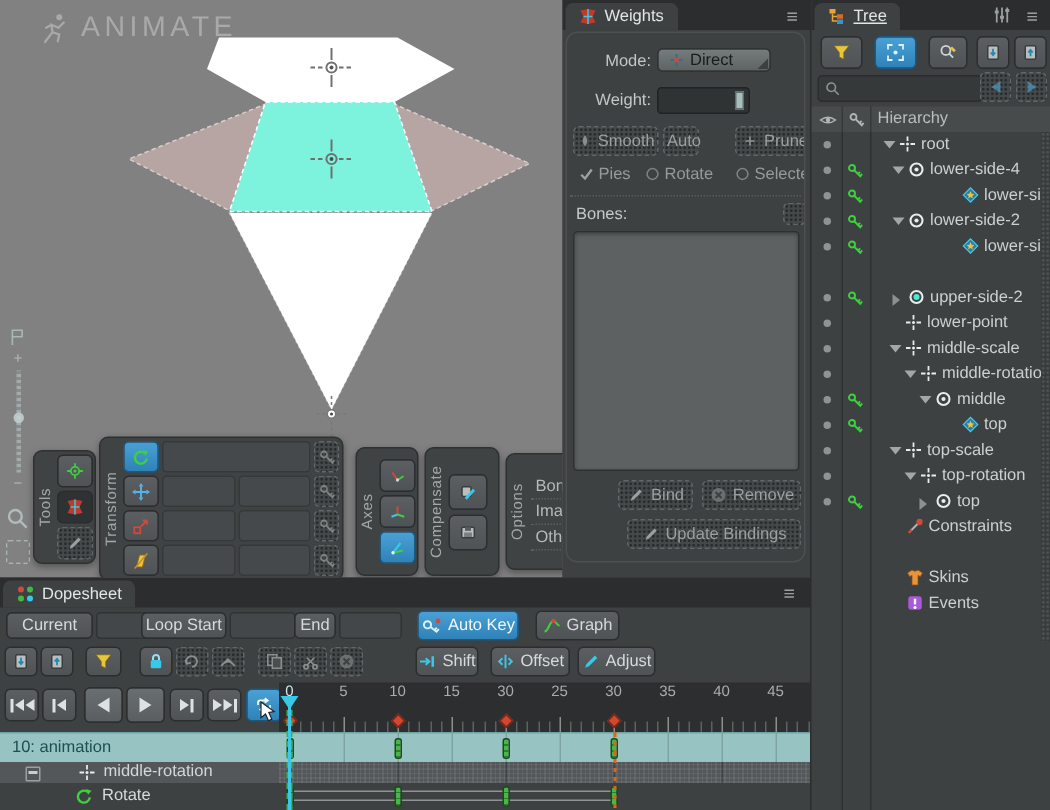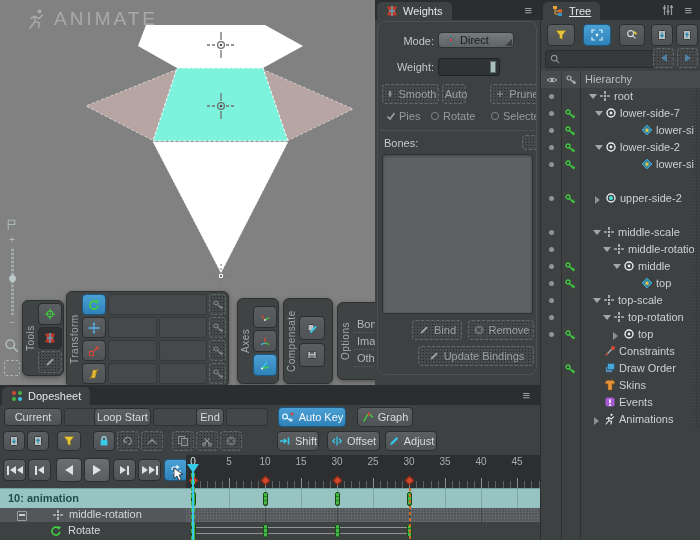--- a/index.html
+++ b/index.html
@@ -665,21 +665,21 @@
         <div class="tickmaj" style="left: 331px; top: 23px; height: 10px;"></div>
         <div class="tickmin" style="left: 338.2px; top: 26px; height: 7px;"></div>
         <div class="tickmin" style="left: 345.4px; top: 26px; height: 7px;"></div>
         <div class="tickmin" style="left: 352.6px; top: 26px; height: 7px;"></div>
         <div class="diamond" style="left: 3.5px; top: 22px;"></div>
         <div class="diamond" style="left: 75.5px; top: 22px;"></div>
         <div class="diamond" style="left: 147.5px; top: 22px;"></div>
         <div class="diamond" style="left: 219.5px; top: 22px;"></div>
       </div>
     <div class="abs" style="left:0;top:103px;width:540px;height:20px;background:#97c4c2;border-top:1px solid #6fa3a1;box-sizing:border-box;">
-      <span style="position:absolute;left:8px;top:3px;color:#1d4f4f;font-weight:bold;">10: animation</span>
+      <span style="position:absolute;left:8px;top:3px;color:#1d4f4f;">10: animation</span>
     <div class="gridv" style="left: 229px;"></div>
         <div class="gridv" style="left: 265px;"></div>
         <div class="gridv" style="left: 301px;"></div>
         <div class="gridv" style="left: 337px;"></div>
         <div class="gridv" style="left: 373px;"></div>
         <div class="gridv" style="left: 409px;"></div>
         <div class="gridv" style="left: 445px;"></div>
         <div class="gridv" style="left: 481px;"></div>
         <div class="gridv" style="left: 517px;"></div>
         <div class="gkey" style="left: 190.5px; top: 3px;"></div>
@@ -842,21 +842,21 @@
               <path d="M5.5 5.5 L10 10 M8 8 L9.4 6.6 M9.4 9.4 L10.8 8"></path>
             </svg>
           </span>
           <span class="texp down" style="left: 54px;"></span>
           <span class="ticon" style="left: 64px;">
             <svg viewBox="0 0 12 12" fill="none">
               <circle cx="6" cy="6" r="4" stroke="#e8ecec" stroke-width="1.4"></circle>
               <circle cx="6" cy="6" r="1.4" fill="#e8ecec"></circle>
             </svg>
           </span>
-          <span class="tlabel" style="left: 79px;">lower-side-7</span>
+          <span class="tlabel" style="left: 79px;">lower-side-4</span>
         </div>
         <div class="trow" style="top: 34px;">
           <span class="tdot"></span>
           <span class="ticon tkey">
             <svg viewBox="0 0 12 12" fill="none" stroke="#3fcf3f" stroke-width="1.3">
               <circle cx="4" cy="4" r="2"></circle>
               <path d="M5.5 5.5 L10 10 M8 8 L9.4 6.6 M9.4 9.4 L10.8 8"></path>
             </svg>
           </span>
           <span class="ticon" style="left: 100px;">
@@ -910,20 +910,30 @@
           </span>
           <span class="texp right" style="left: 54px;"></span>
           <span class="ticon" style="left: 64px;">
             <svg viewBox="0 0 12 12" fill="none">
               <circle cx="6" cy="6" r="4" stroke="#e8ecec" stroke-width="1.4"></circle>
               <circle cx="6" cy="6" r="2" fill="#49e8d8"></circle>
             </svg>
           </span>
           <span class="tlabel" style="left: 79px;">upper-side-2</span>
         </div>
+        <div class="trow" style="top: 119px;">
+          <span class="tdot"></span>
+          <span class="ticon" style="left: 62px;">
+            <svg viewBox="0 0 12 12" fill="none" stroke="#e8ecec" stroke-width="1.2">
+              <path d="M6 1 V4 M6 8 V11 M1 6 H4 M8 6 H11"></path>
+              <circle cx="6" cy="6" r="1" fill="#e8ecec" stroke="none"></circle>
+            </svg>
+          </span>
+          <span class="tlabel" style="left: 77px;">lower-point</span>
+        </div>
         <div class="trow" style="top: 136px;">
           <span class="tdot"></span>
           <span class="texp down" style="left: 52px;"></span>
           <span class="ticon" style="left: 62px;">
             <svg viewBox="0 0 12 12" fill="none" stroke="#e8ecec" stroke-width="1.2">
               <path d="M6 1 V4 M6 8 V11 M1 6 H4 M8 6 H11"></path>
               <circle cx="6" cy="6" r="1" fill="#e8ecec" stroke="none"></circle>
             </svg>
           </span>
           <span class="tlabel" style="left: 77px;">middle-scale</span>
@@ -1014,59 +1024,34 @@
         <div class="trow" style="top: 255px;">
           <span class="ticon" style="left: 63px;">
             <svg viewBox="0 0 12 12">
               <path d="M3 9 L8.5 3.5" stroke="#b0b5b5" stroke-width="1.3"></path>
               <circle cx="9" cy="3" r="2.1" fill="#d04a3a"></circle>
               <path d="M1.8 10.2 L3.8 8.2" stroke="#d04a3a" stroke-width="1.6"></path>
             </svg>
           </span>
           <span class="tlabel" style="left: 78px;">Constraints</span>
         </div>
-        <div class="trow" style="top: 272px;">
-          <span class="ticon tkey">
-            <svg viewBox="0 0 12 12" fill="none" stroke="#3fcf3f" stroke-width="1.3">
-              <circle cx="4" cy="4" r="2"></circle>
-              <path d="M5.5 5.5 L10 10 M8 8 L9.4 6.6 M9.4 9.4 L10.8 8"></path>
-            </svg>
-          </span>
-          <span class="ticon" style="left: 63px;">
-            <svg viewBox="0 0 12 12">
-              <rect x="1.5" y="4.5" width="7" height="6" fill="#5a8ab0" stroke="#2a3d4e" stroke-width=".6"></rect>
-              <rect x="3.5" y="1.5" width="7" height="6" fill="#49a8d8" stroke="#1f4b66" stroke-width=".6"></rect>
-            </svg>
-          </span>
-          <span class="tlabel" style="left: 78px;">Draw Order</span>
-        </div>
         <div class="trow" style="top: 289px;">
           <span class="ticon" style="left: 63px;">
             <svg viewBox="0 0 12 12">
               <path d="M4 1 L1 3 L2.5 5.5 L4 4.5 V11 H8 V4.5 L9.5 5.5 L11 3 L8 1 Q6 2.6 4 1 Z" fill="#e8943a" stroke="#8a5216" stroke-width=".5"></path>
             </svg>
           </span>
           <span class="tlabel" style="left: 78px;">Skins</span>
         </div>
         <div class="trow" style="top: 306px;">
           <span class="ticon" style="left: 63px;">
             <svg viewBox="0 0 12 12">
               <rect x="1.5" y="1.5" width="9" height="9" rx="2" fill="#a85ad8"></rect>
               <path d="M6 3.2 V7" stroke="#fff" stroke-width="1.6"></path>
               <circle cx="6" cy="9" r="1" fill="#fff"></circle>
             </svg>
           </span>
           <span class="tlabel" style="left: 78px;">Events</span>
         </div>
-        <div class="trow" style="top: 323px;">
-          <span class="texp right" style="left: 53px;"></span>
-          <span class="ticon" style="left: 63px;">
-            <svg viewBox="0 0 12 12" fill="none" stroke="#e8ecec" stroke-width="1.1" stroke-linecap="round">
-              <circle cx="7.5" cy="1.8" r="1.1" fill="#e8ecec" stroke="none"></circle>
-              <path d="M2 11 L5 7.5 L4.6 4.6 L7.4 5.8 L9.6 3.8 M4.6 4.6 L2.6 5.8 M5 7.5 L7.6 8.4 L7 11"></path>
-            </svg>
-          </span>
-          <span class="tlabel" style="left: 78px;">Animations</span>
-        </div>
       </div>
     <div class="abs" style="right:0;top:88px;width:6px;height:340px;background-color:#393c3d;background-image:radial-gradient(rgba(255,255,255,.12) .8px,transparent .9px);background-size:3px 3px;"></div>
   </div>
 </div>
 
 </body></html>

